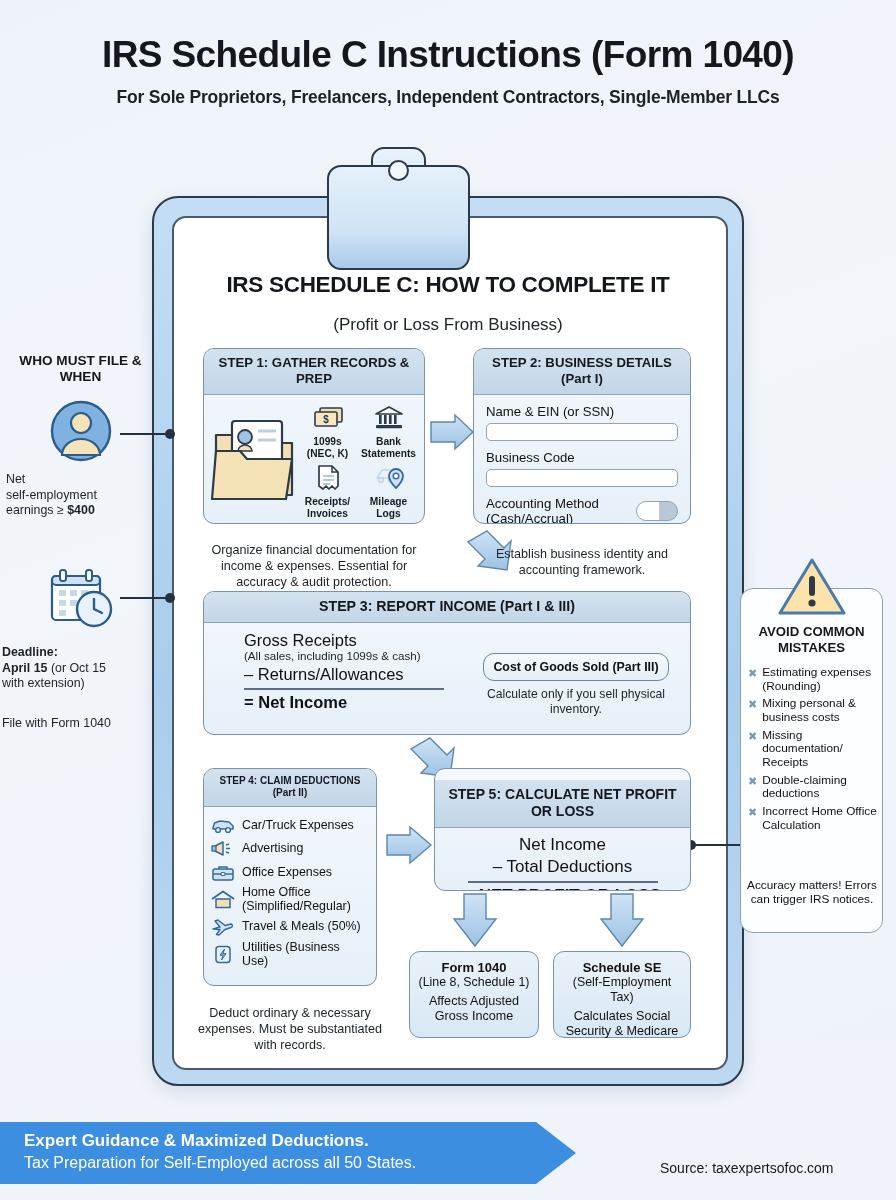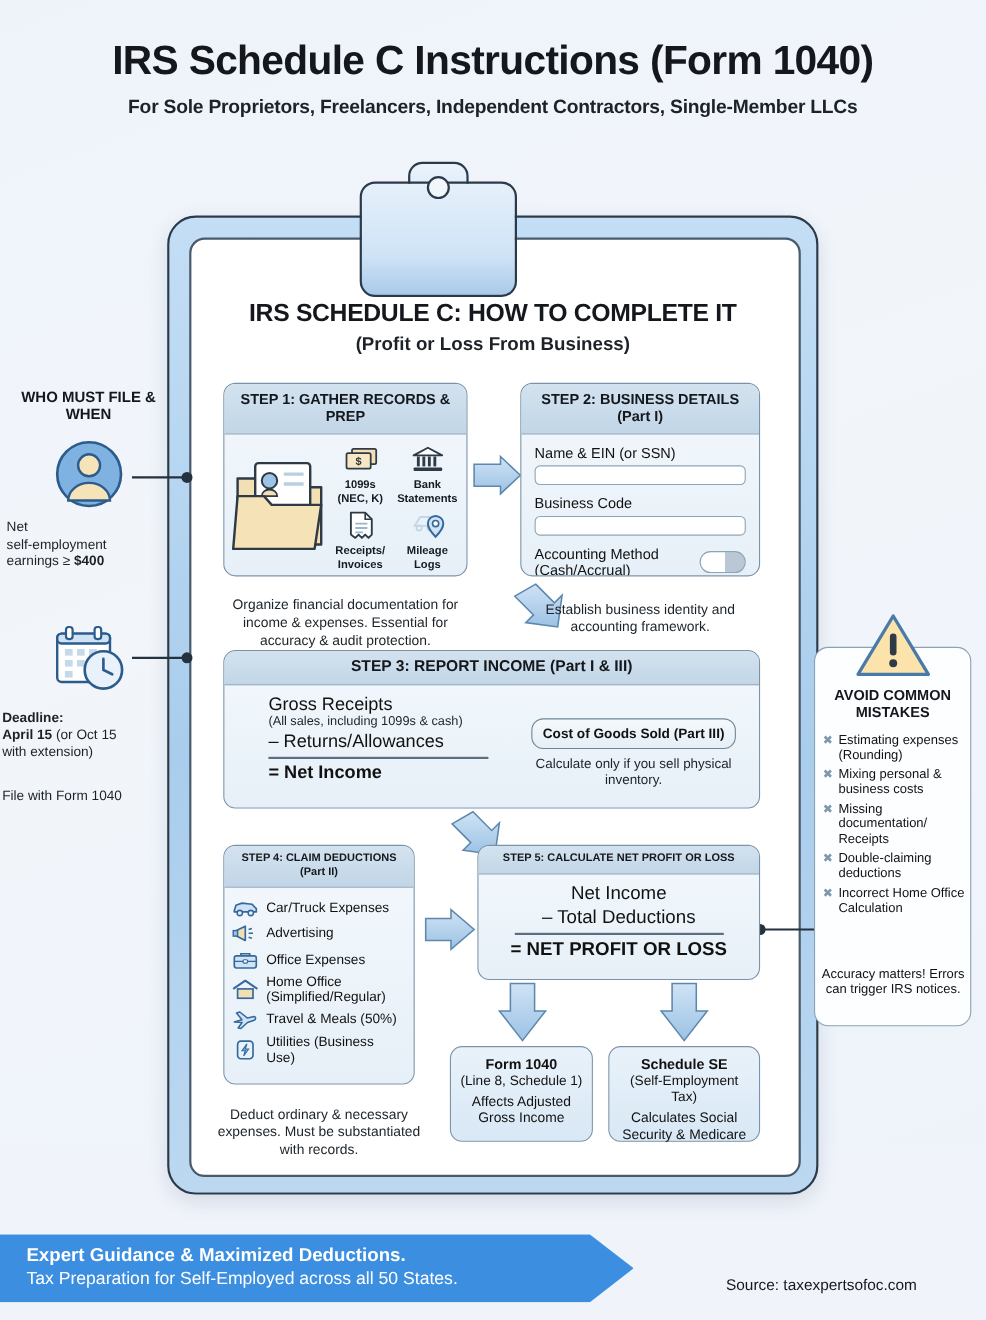--- a/index.html
+++ b/index.html
@@ -51,21 +51,21 @@
   }
   .clip-hole {
     position:absolute; left:388px; top:160px; width:21px; height:21px;
     border:2.5px solid #2b3a4a; border-radius:50%;
     background:#f1f6fb; z-index:5;
   }
 
   
   .board-title { position:absolute; left:175px; top:272px; width:546px; text-align:center; z-index:6;}
   .board-title .t1 { font-size:22.5px; font-weight:800; color:#14181d; letter-spacing:-0.3px;}
-  .board-title .t2 { font-size:17px; font-weight:700; color:#1c2228; margin-top:5px;}
+  .board-title .t2 { font-size:17px; font-weight:400; color:#1c2228; margin-top:17px;}
 
   
   .box {
     position:absolute;
     background:linear-gradient(180deg,#f3f8fc 0%, #e7f0f8 100%);
     border:1.6px solid #7a93a8; border-radius:11px;
     z-index:6; overflow:hidden;
   }
   .box-hd {
     background:linear-gradient(180deg,#d3e2ef 0%, #c2d6e7 100%);
@@ -130,21 +130,21 @@
   
   #step4 { left:203px; top:768px; width:174px; height:218px; }
   #step4 .box-hd { font-size:10px; }
   #step4 .box-bd { padding:5px 7px 4px; }
   .ded { display:flex; align-items:center; gap:7px; margin:3.5px 0; }
   .ded .gl { width:24px; height:20px; flex:none; display:flex; align-items:center; justify-content:center;}
   .ded .lbl { font-size:12.4px; color:#111; line-height:1.12;}
 
   
   #step5 { left:434px; top:768px; width:257px; height:123px; }
-  #step5 .box-hd { font-size:10px; }
+  #step5 .box-hd { font-size:14px;margin-top:11px; }
   #step5 .box-bd { padding:7px 10px; text-align:center;}
   .p5a { font-size:17px; color:#111;}
   .p5b { font-size:17px; color:#111; margin-top:2px;}
   .p5rule { border-top:2px solid #5c6f80; margin:4px auto 3px; width:190px;}
   .p5c { font-size:17px; font-weight:800; color:#111;}
 
   
   .out {
     position:absolute; z-index:6; text-align:center;
     background:linear-gradient(180deg,#e9f2fa 0%, #d8e8f5 100%);

